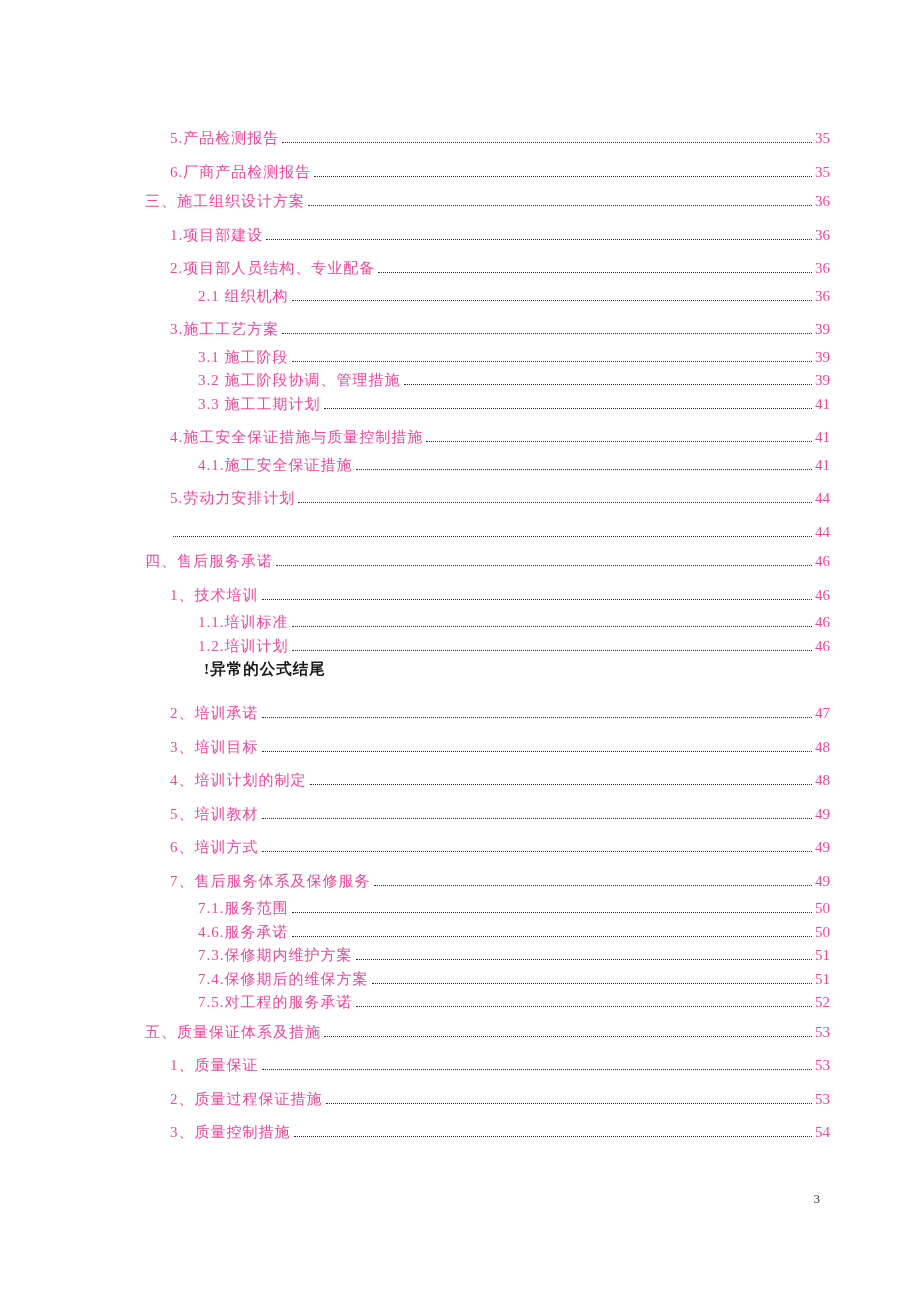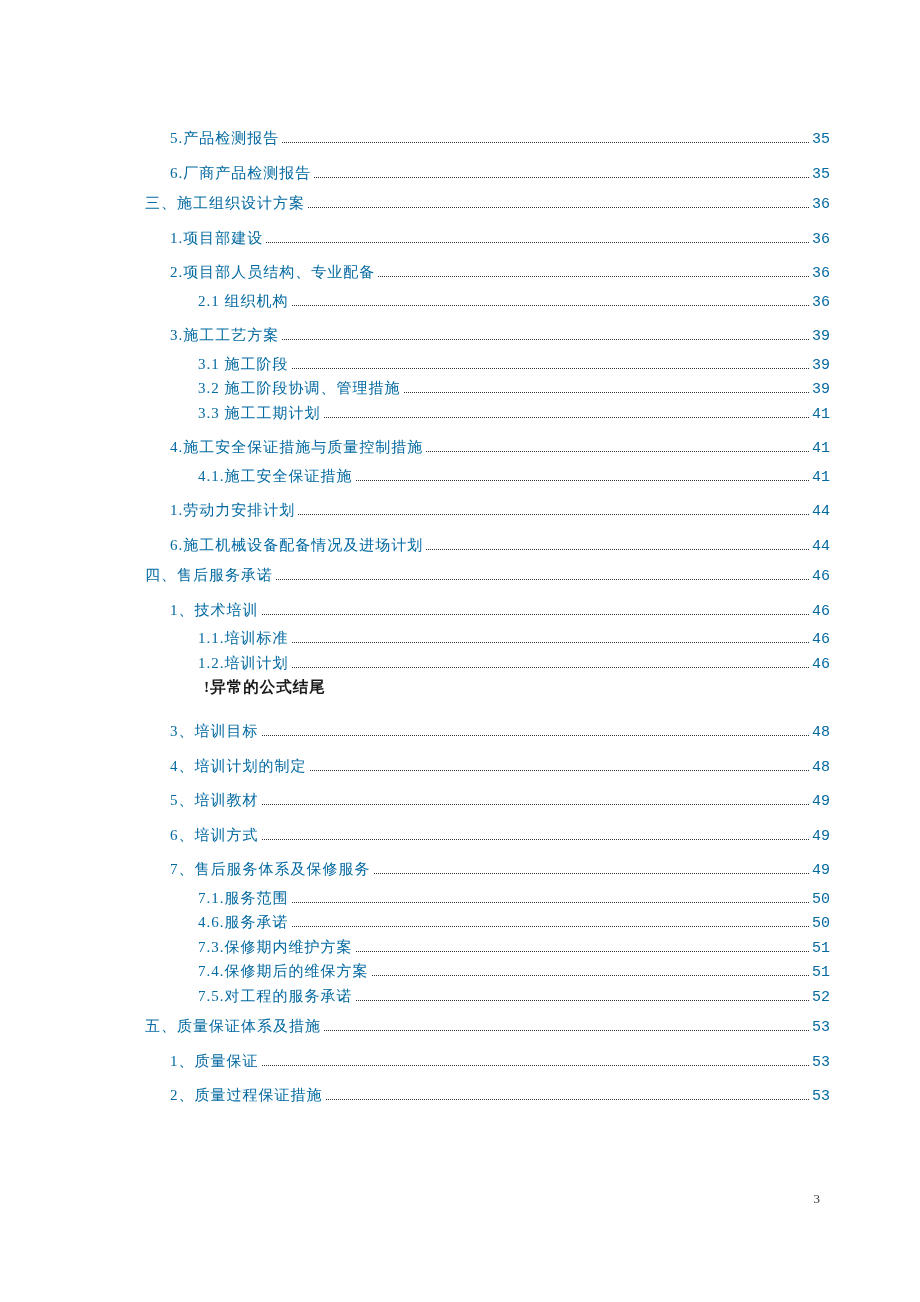--- a/index.html
+++ b/index.html
@@ -15,35 +15,35 @@
     position: absolute;
     top: 115px;
     left: 130px;
     width: 700px;
   }
   .toc-line {
     display: flex;
     align-items: baseline;
     white-space: nowrap;
     font-size: 15px;
-    color: #0369a1;
+    color: #ec4899;
     line-height: 1.3;
     margin-bottom: 4px;
   }
   .toc-l1 { margin-left: 15px;   margin-top: 10px; margin-bottom: 6px; }
   .toc-l2 { margin-left: 40px; margin-top: 14px; margin-bottom: 8px; }
   .toc-l3 { margin-left: 68px; margin-top: 4px;  margin-bottom: 3px; }
   .toc-label { flex: 0 0 auto; letter-spacing: 1px; }
   .toc-dots {
     flex: 1 1 auto;
     border-bottom: 1.5px dotted #333;
     margin: 0 3px 3px 3px;
     height: 0.9em;
   }
-  .toc-page { flex: 0 0 auto; font-family: Liberation Mono, monospace; }
+  .toc-page { flex: 0 0 auto; font-family: Liberation Serif, serif; }
   .error-line {
     margin-left: 74px;
     font-weight: bold;
     font-size: 15.5px;
     margin-top: 2px;
     margin-bottom: 24px;
     letter-spacing: 1px;
   }
   .page-number {
     position: absolute;
@@ -112,26 +112,25 @@
       <span class="toc-label">4.施工安全保证措施与质量控制措施</span>
       <span class="toc-dots"></span>
       <span class="toc-page">41</span>
     </div>
     <div class="toc-line toc-l3">
       <span class="toc-label">4.1.施工安全保证措施</span>
       <span class="toc-dots"></span>
       <span class="toc-page">41</span>
     </div>
     <div class="toc-line toc-l2">
-      <span class="toc-label">1.劳动力安排计划</span>
+      <span class="toc-label">5.劳动力安排计划</span>
       <span class="toc-dots"></span>
       <span class="toc-page">44</span>
     </div>
     <div class="toc-line toc-l2">
-      <span class="toc-label">6.施工机械设备配备情况及进场计划</span>
       <span class="toc-dots"></span>
       <span class="toc-page">44</span>
     </div>
     <div class="toc-line toc-l1">
       <span class="toc-label">四、售后服务承诺</span>
       <span class="toc-dots"></span>
       <span class="toc-page">46</span>
     </div>
     <div class="toc-line toc-l2">
       <span class="toc-label">1、技术培训</span>
@@ -143,20 +142,25 @@
       <span class="toc-dots"></span>
       <span class="toc-page">46</span>
     </div>
     <div class="toc-line toc-l3">
       <span class="toc-label">1.2.培训计划</span>
       <span class="toc-dots"></span>
       <span class="toc-page">46</span>
     </div>
     <div class="error-line">!异常的公式结尾</div>
     <div class="toc-line toc-l2">
+      <span class="toc-label">2、培训承诺</span>
+      <span class="toc-dots"></span>
+      <span class="toc-page">47</span>
+    </div>
+    <div class="toc-line toc-l2">
       <span class="toc-label">3、培训目标</span>
       <span class="toc-dots"></span>
       <span class="toc-page">48</span>
     </div>
     <div class="toc-line toc-l2">
       <span class="toc-label">4、培训计划的制定</span>
       <span class="toc-dots"></span>
       <span class="toc-page">48</span>
     </div>
     <div class="toc-line toc-l2">
@@ -206,15 +210,20 @@
     </div>
     <div class="toc-line toc-l2">
       <span class="toc-label">1、质量保证</span>
       <span class="toc-dots"></span>
       <span class="toc-page">53</span>
     </div>
     <div class="toc-line toc-l2">
       <span class="toc-label">2、质量过程保证措施</span>
       <span class="toc-dots"></span>
       <span class="toc-page">53</span>
+    </div>
+    <div class="toc-line toc-l2">
+      <span class="toc-label">3、质量控制措施</span>
+      <span class="toc-dots"></span>
+      <span class="toc-page">54</span>
     </div>
   </div>
 <div class="page-number">3</div>
 
 </body></html>

